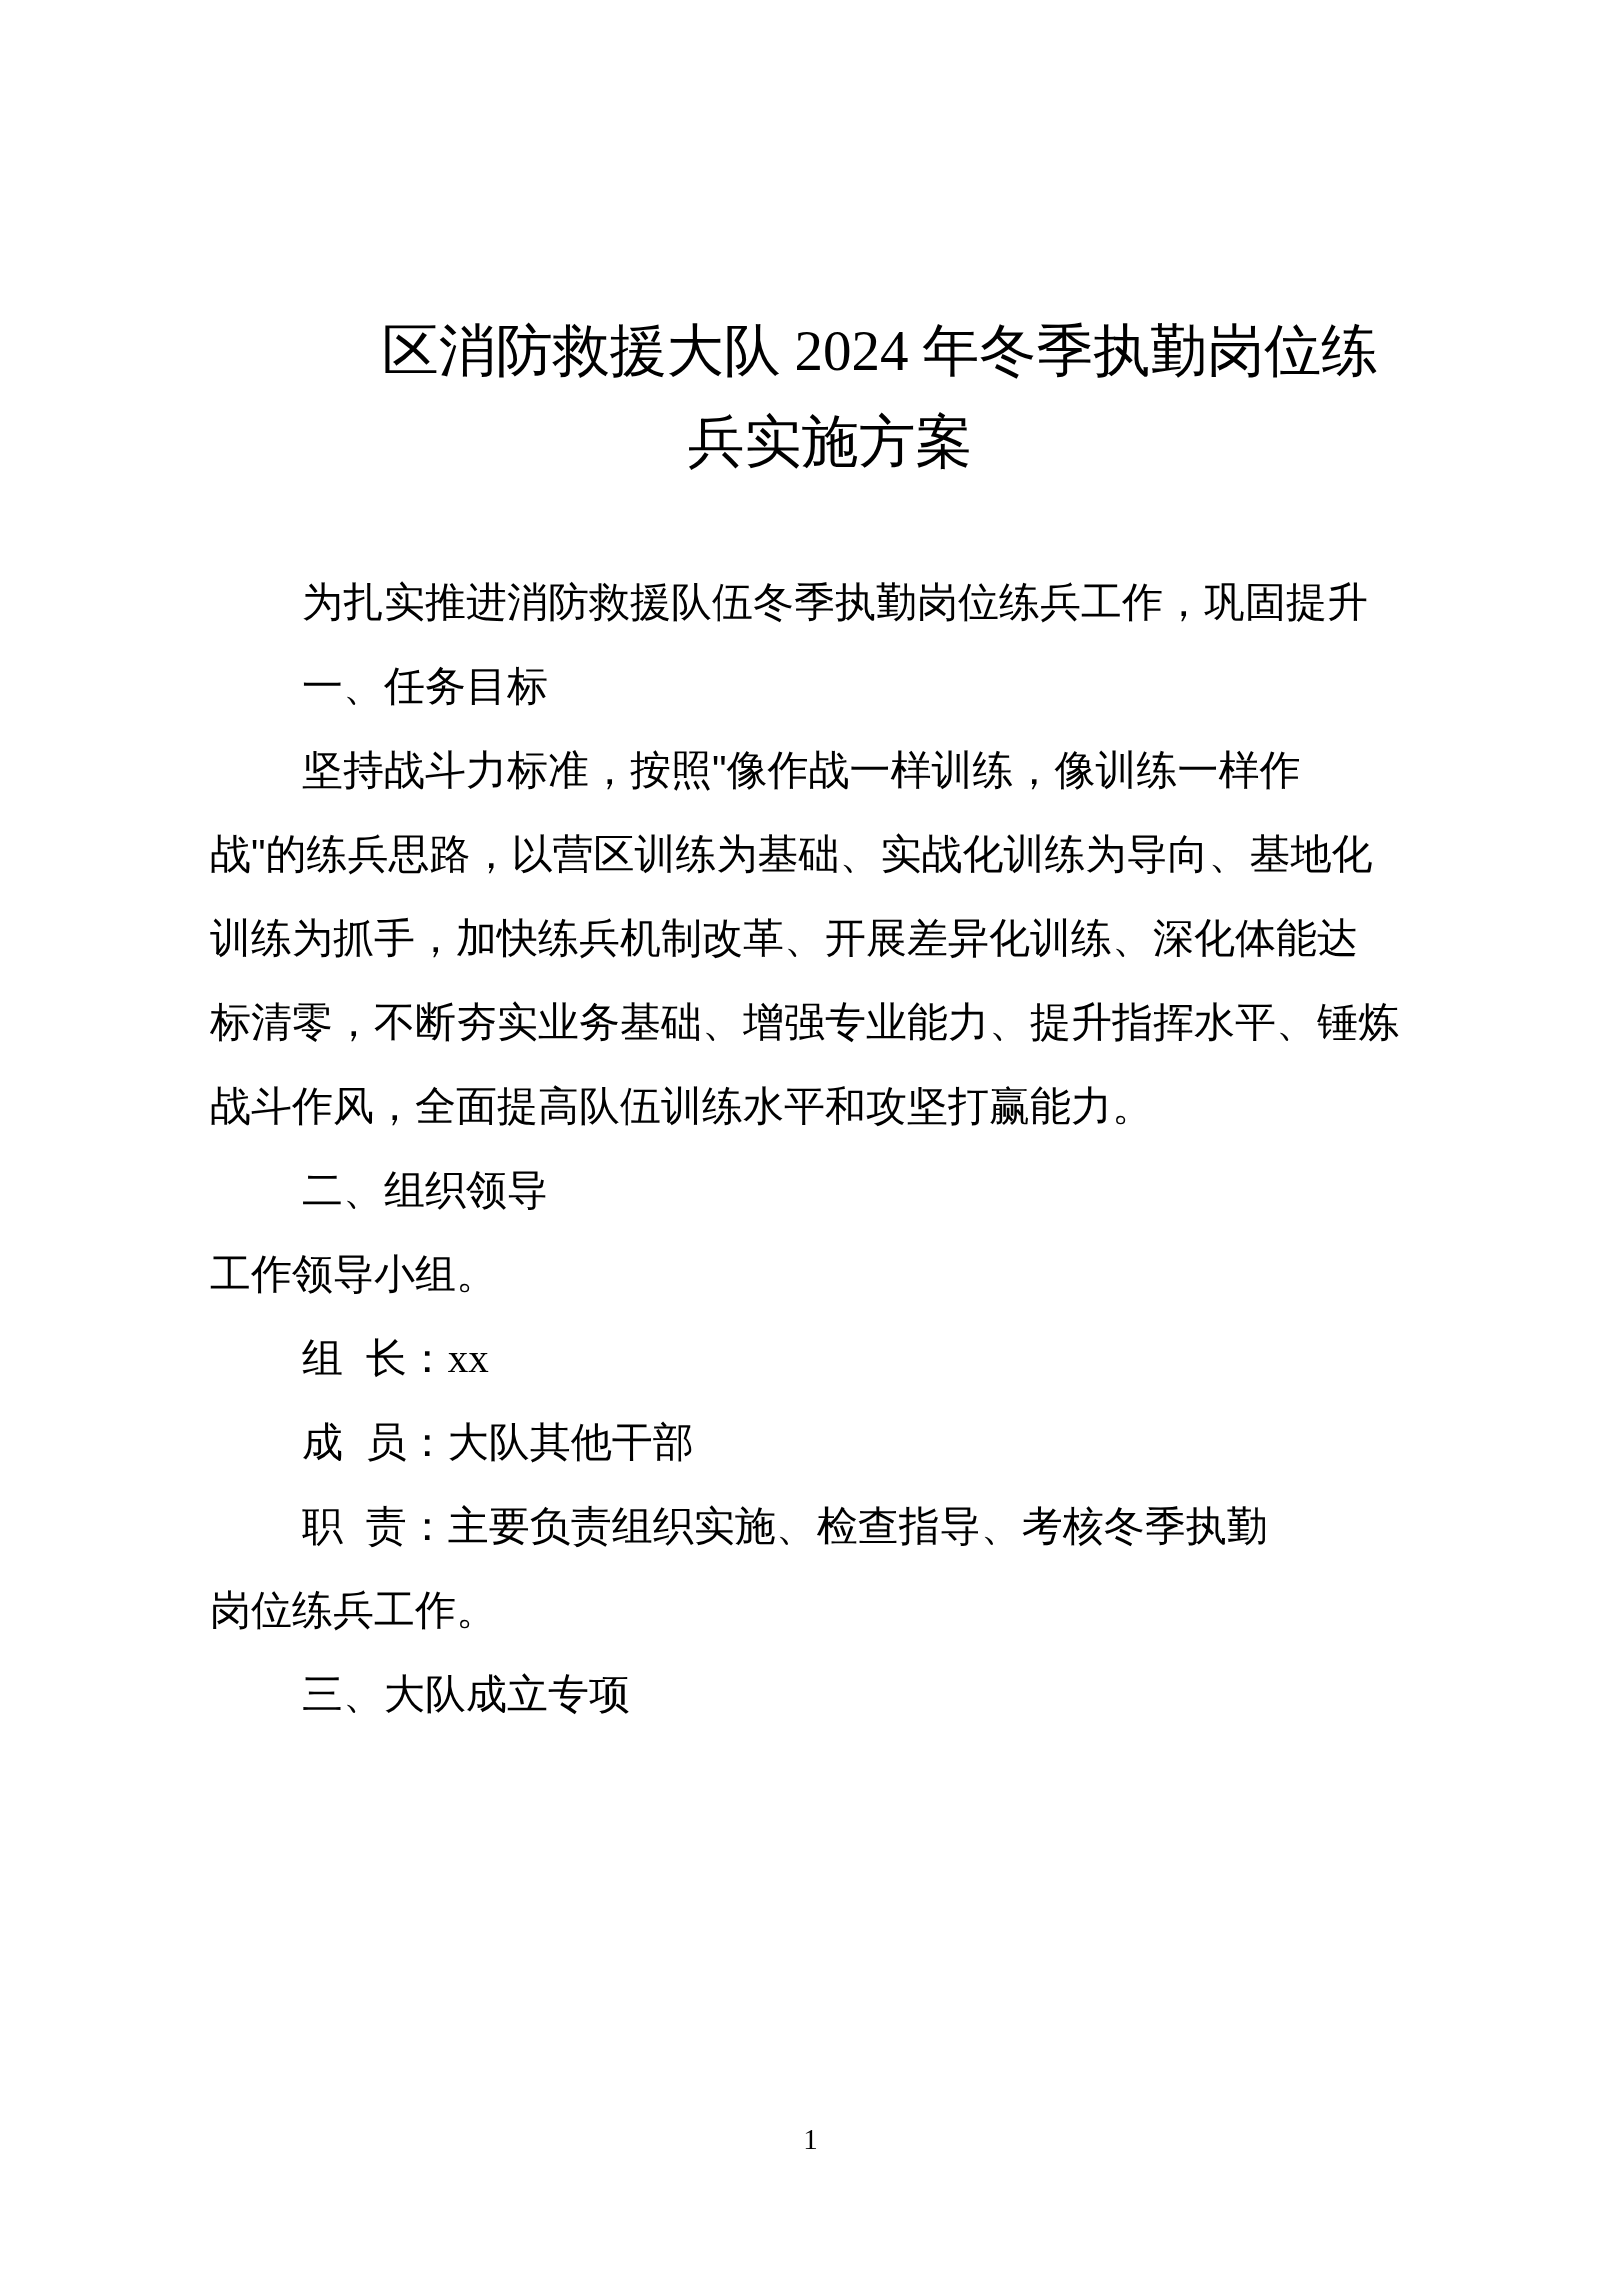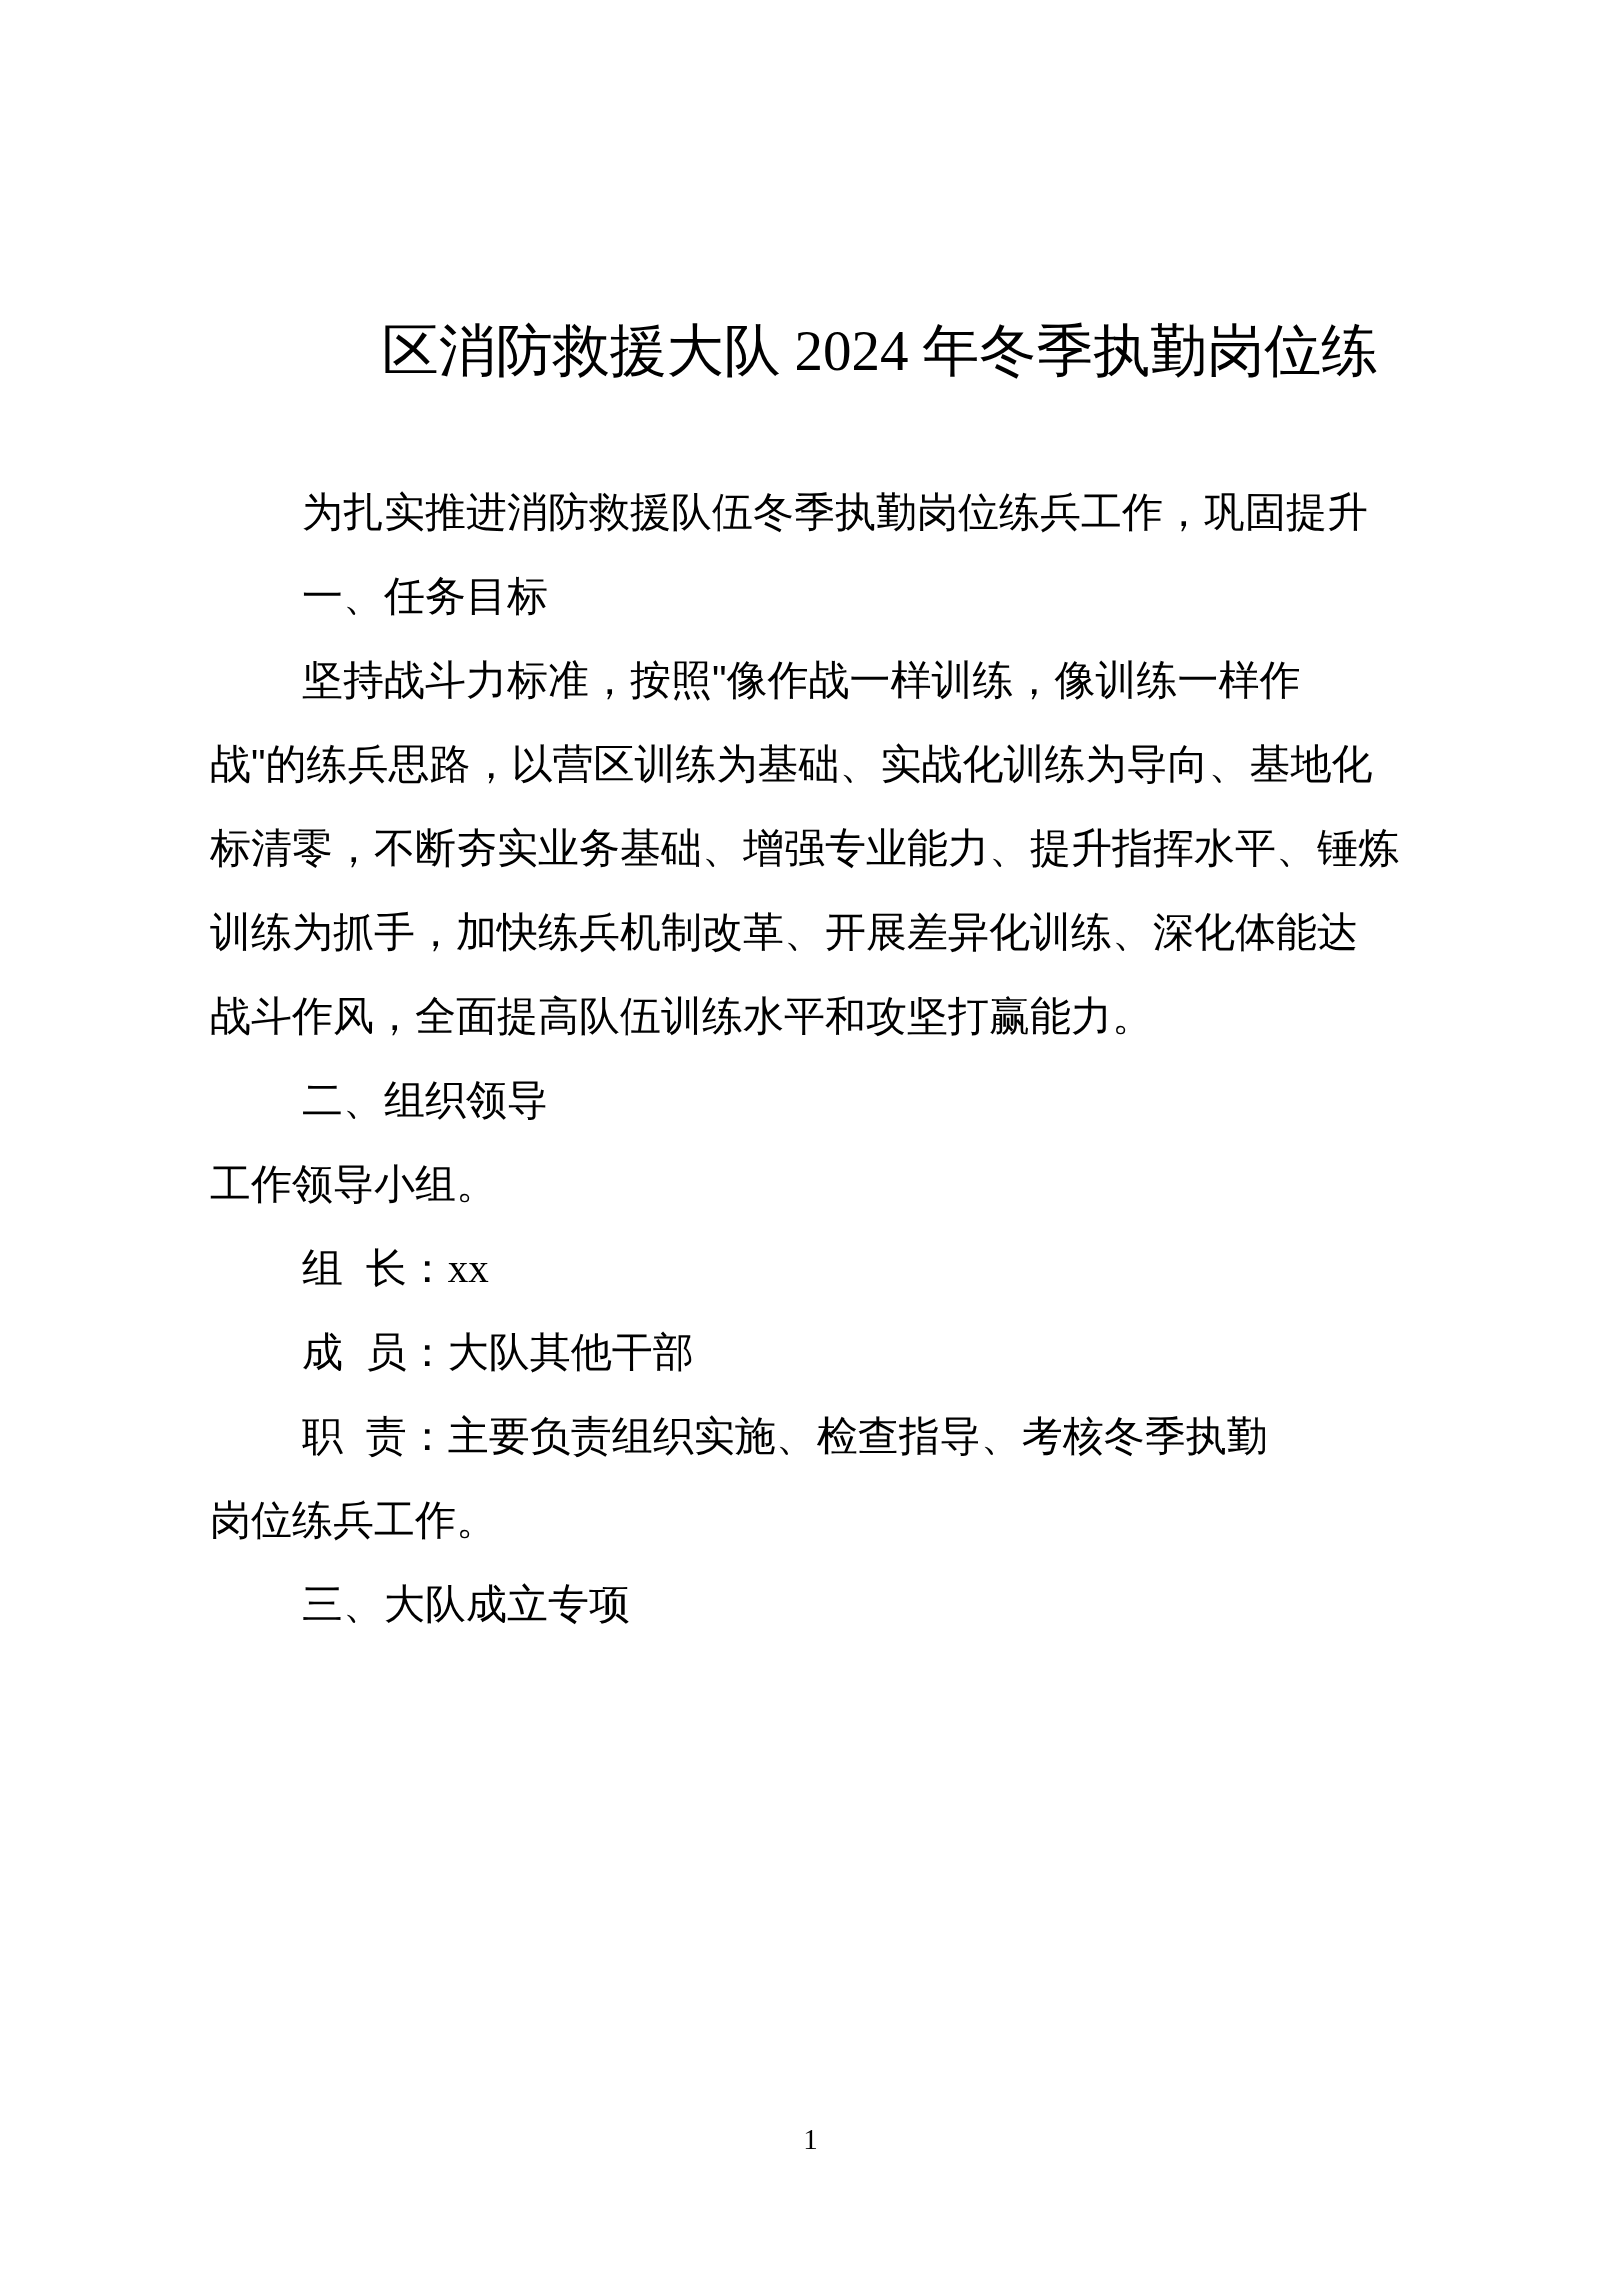--- a/index.html
+++ b/index.html
@@ -56,31 +56,32 @@
   }
 </style>
 </head>
 <body>
 
 <div class="page">
   <div class="doc">
 
     <div class="title">
       <div class="line title-line1"><span>区消防救援大队</span><span class="latin year">2024</span><span>年冬季执勤岗位练</span></div>
+      <div class="line">兵实施方案</div>
     </div>
 
     <div class="body">
       <div class="line ind">为扎实推进消防救援队伍冬季执勤岗位练兵工作，巩固提升</div>
 
       <div class="line ind">一、任务目标</div>
 
       <div class="line ind">坚持战斗力标准，按照"像作战一样训练，像训练一样作</div>
       <div class="line">战"的练兵思路，以营区训练为基础、实战化训练为导向、基地化</div>
+      <div class="line">训练为抓手，加快练兵机制改革、开展差异化训练、深化体能达</div>
       <div class="line">标清零，不断夯实业务基础、增强专业能力、提升指挥水平、锤炼</div>
-      <div class="line">训练为抓手，加快练兵机制改革、开展差异化训练、深化体能达</div>
       <div class="line">战斗作风，全面提高队伍训练水平和攻坚打赢能力。</div>
 
       <div class="line ind">二、组织领导</div>
 
       <div class="line">工作领导小组。</div>
 
       <div class="line ind"><span>组  长：</span><span class="latin">xx</span></div>
       <div class="line ind"><span>成  员：</span><span>大队其他干部</span></div>
       <div class="line ind"><span>职  责：</span><span>主要负责组织实施、检查指导、考核冬季执勤</span></div>
       <div class="line">岗位练兵工作。</div>

